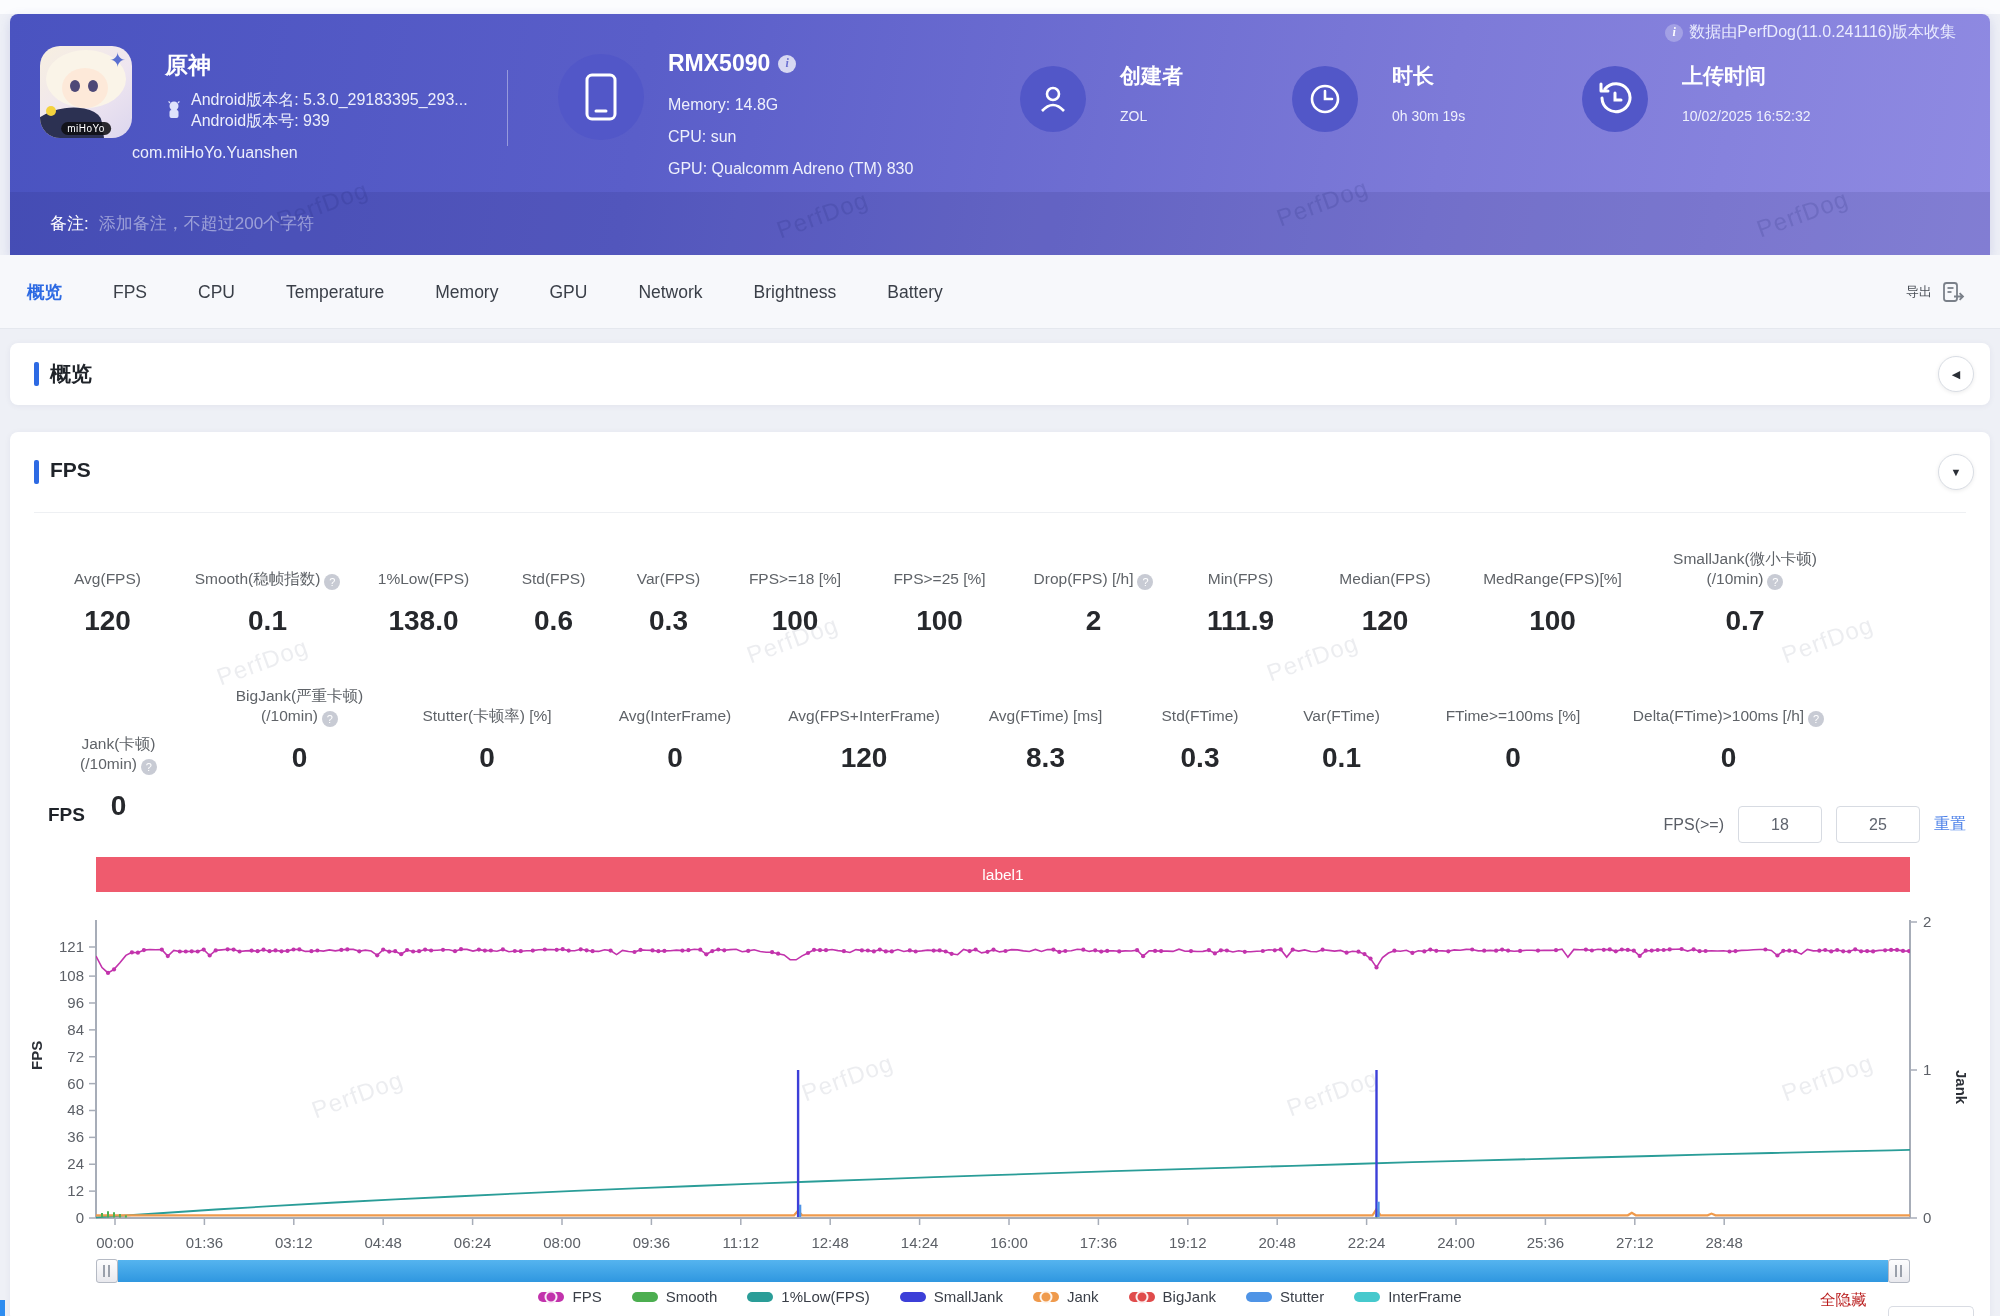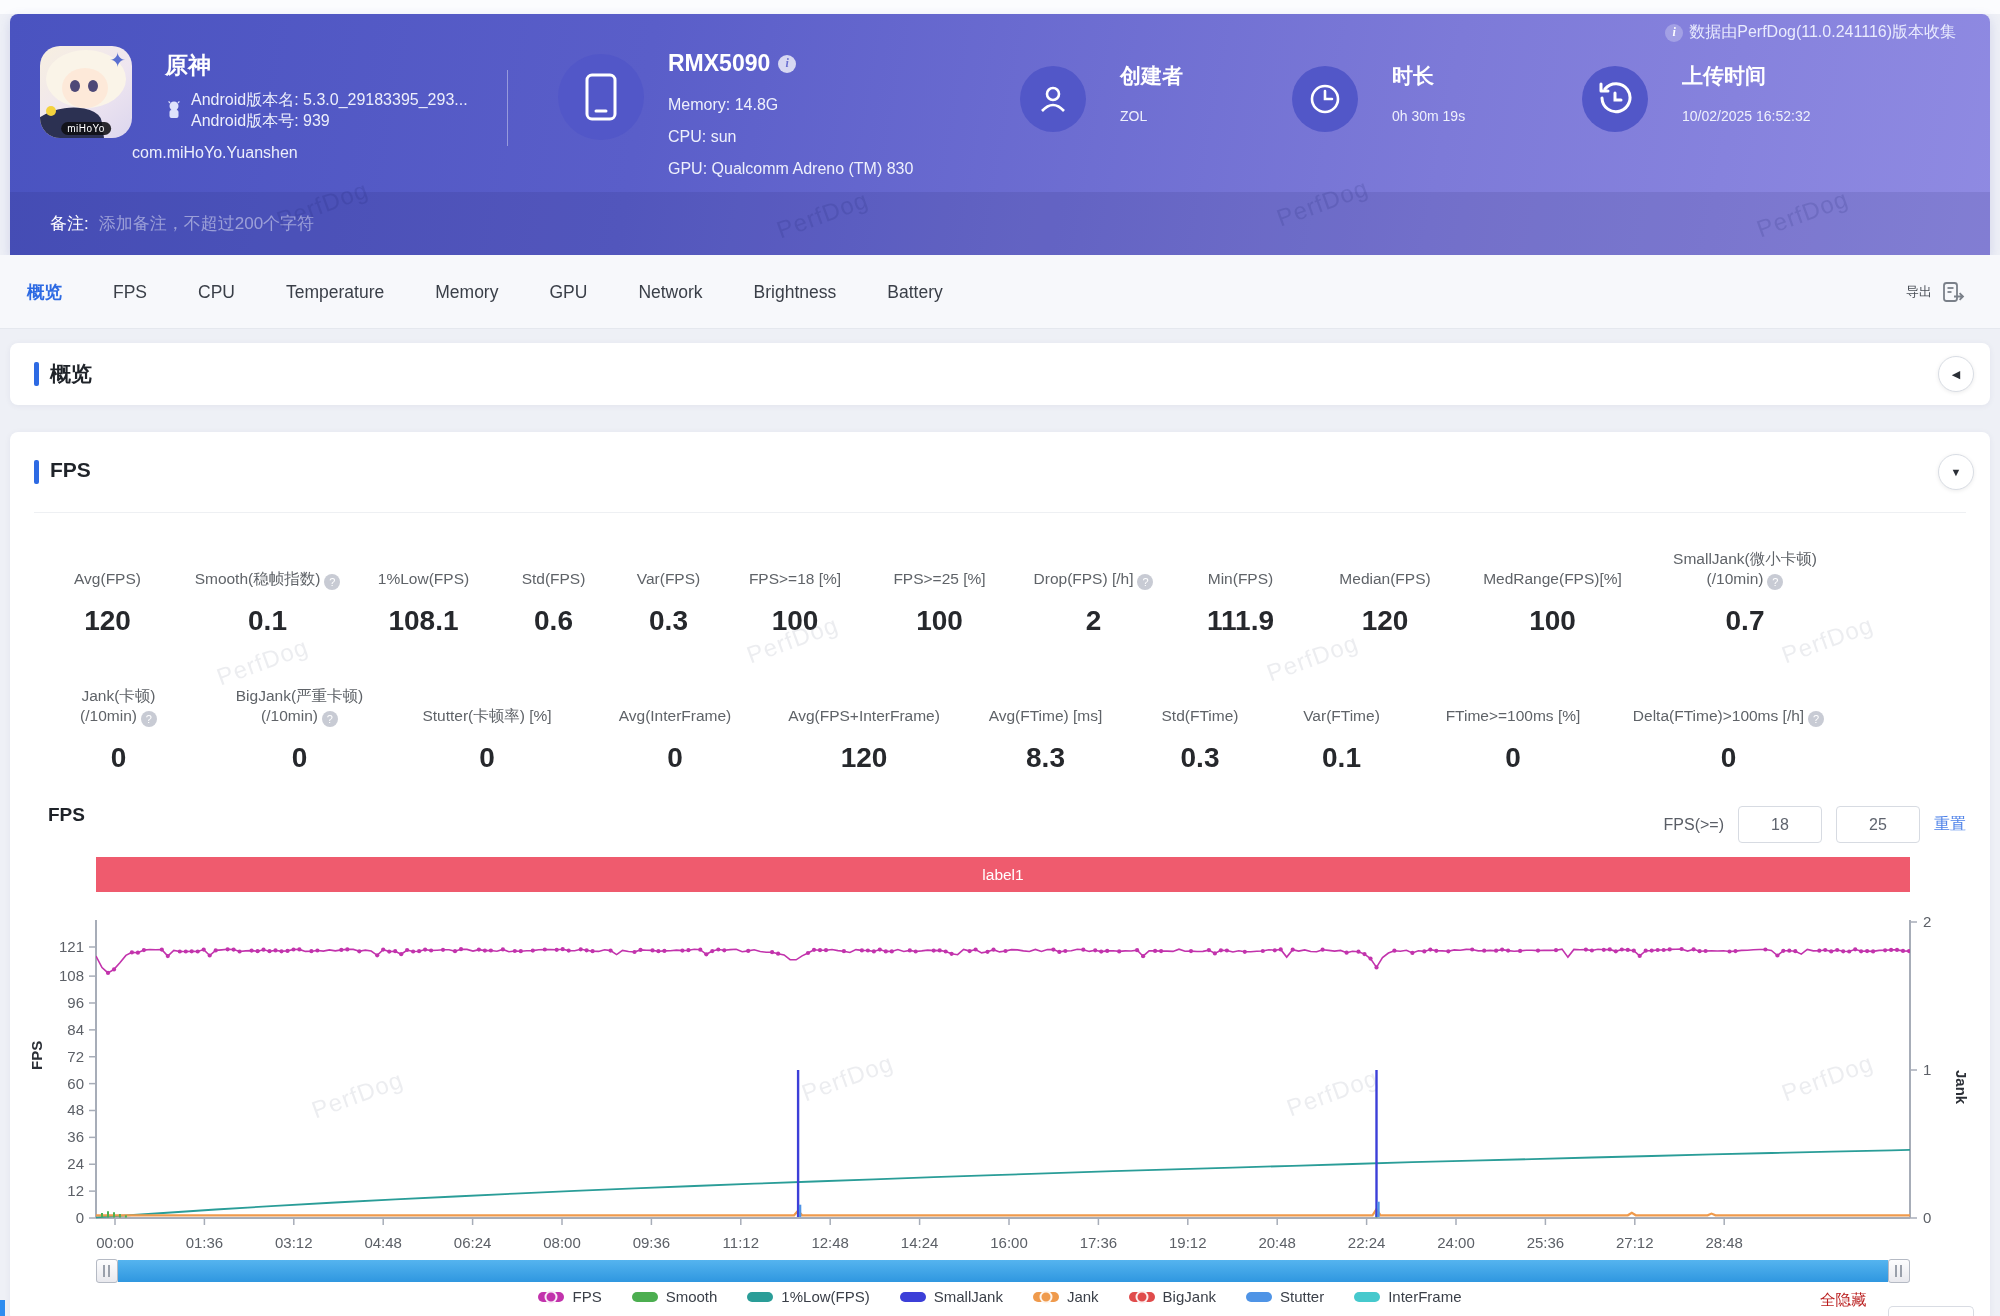--- a/index.html
+++ b/index.html
@@ -225,21 +225,21 @@
         <div class="cell" style="width: 165px;">
           <div class="stat-label">
             <div>Smooth(稳帧指数)<span class="help">?</span></div>
           </div>
           <div class="stat-value">0.1</div>
         </div>
         <div class="cell" style="width: 147px;">
           <div class="stat-label">
             <div>1%Low(FPS)</div>
           </div>
-          <div class="stat-value">108.1</div>
+          <div class="stat-value">138.0</div>
         </div>
         <div class="cell" style="width: 113px;">
           <div class="stat-label">
             <div>Std(FPS)</div>
           </div>
           <div class="stat-value">0.6</div>
         </div>
         <div class="cell" style="width: 117px;">
           <div class="stat-label">
             <div>Var(FPS)</div>
@@ -284,21 +284,21 @@
         </div>
         <div class="cell" style="width: 200px;">
           <div class="stat-label">
             <div>SmallJank(微小卡顿)</div>
             <div>(/10min)<span class="help">?</span></div>
           </div>
           <div class="stat-value">0.7</div>
         </div>
       </div>
     <div class="statrow" id="statrow2" style="top:250px;">
-        <div class="cell" style="width: 177px;">
+        <div class="cell" style="width: 177px; margin-top: 48px;">
           <div class="stat-label">
             <div>Jank(卡顿)</div>
             <div>(/10min)<span class="help">?</span></div>
           </div>
           <div class="stat-value">0</div>
         </div>
         <div class="cell" style="width: 185px;">
           <div class="stat-label">
             <div>BigJank(严重卡顿)</div>
             <div>(/10min)<span class="help">?</span></div>

